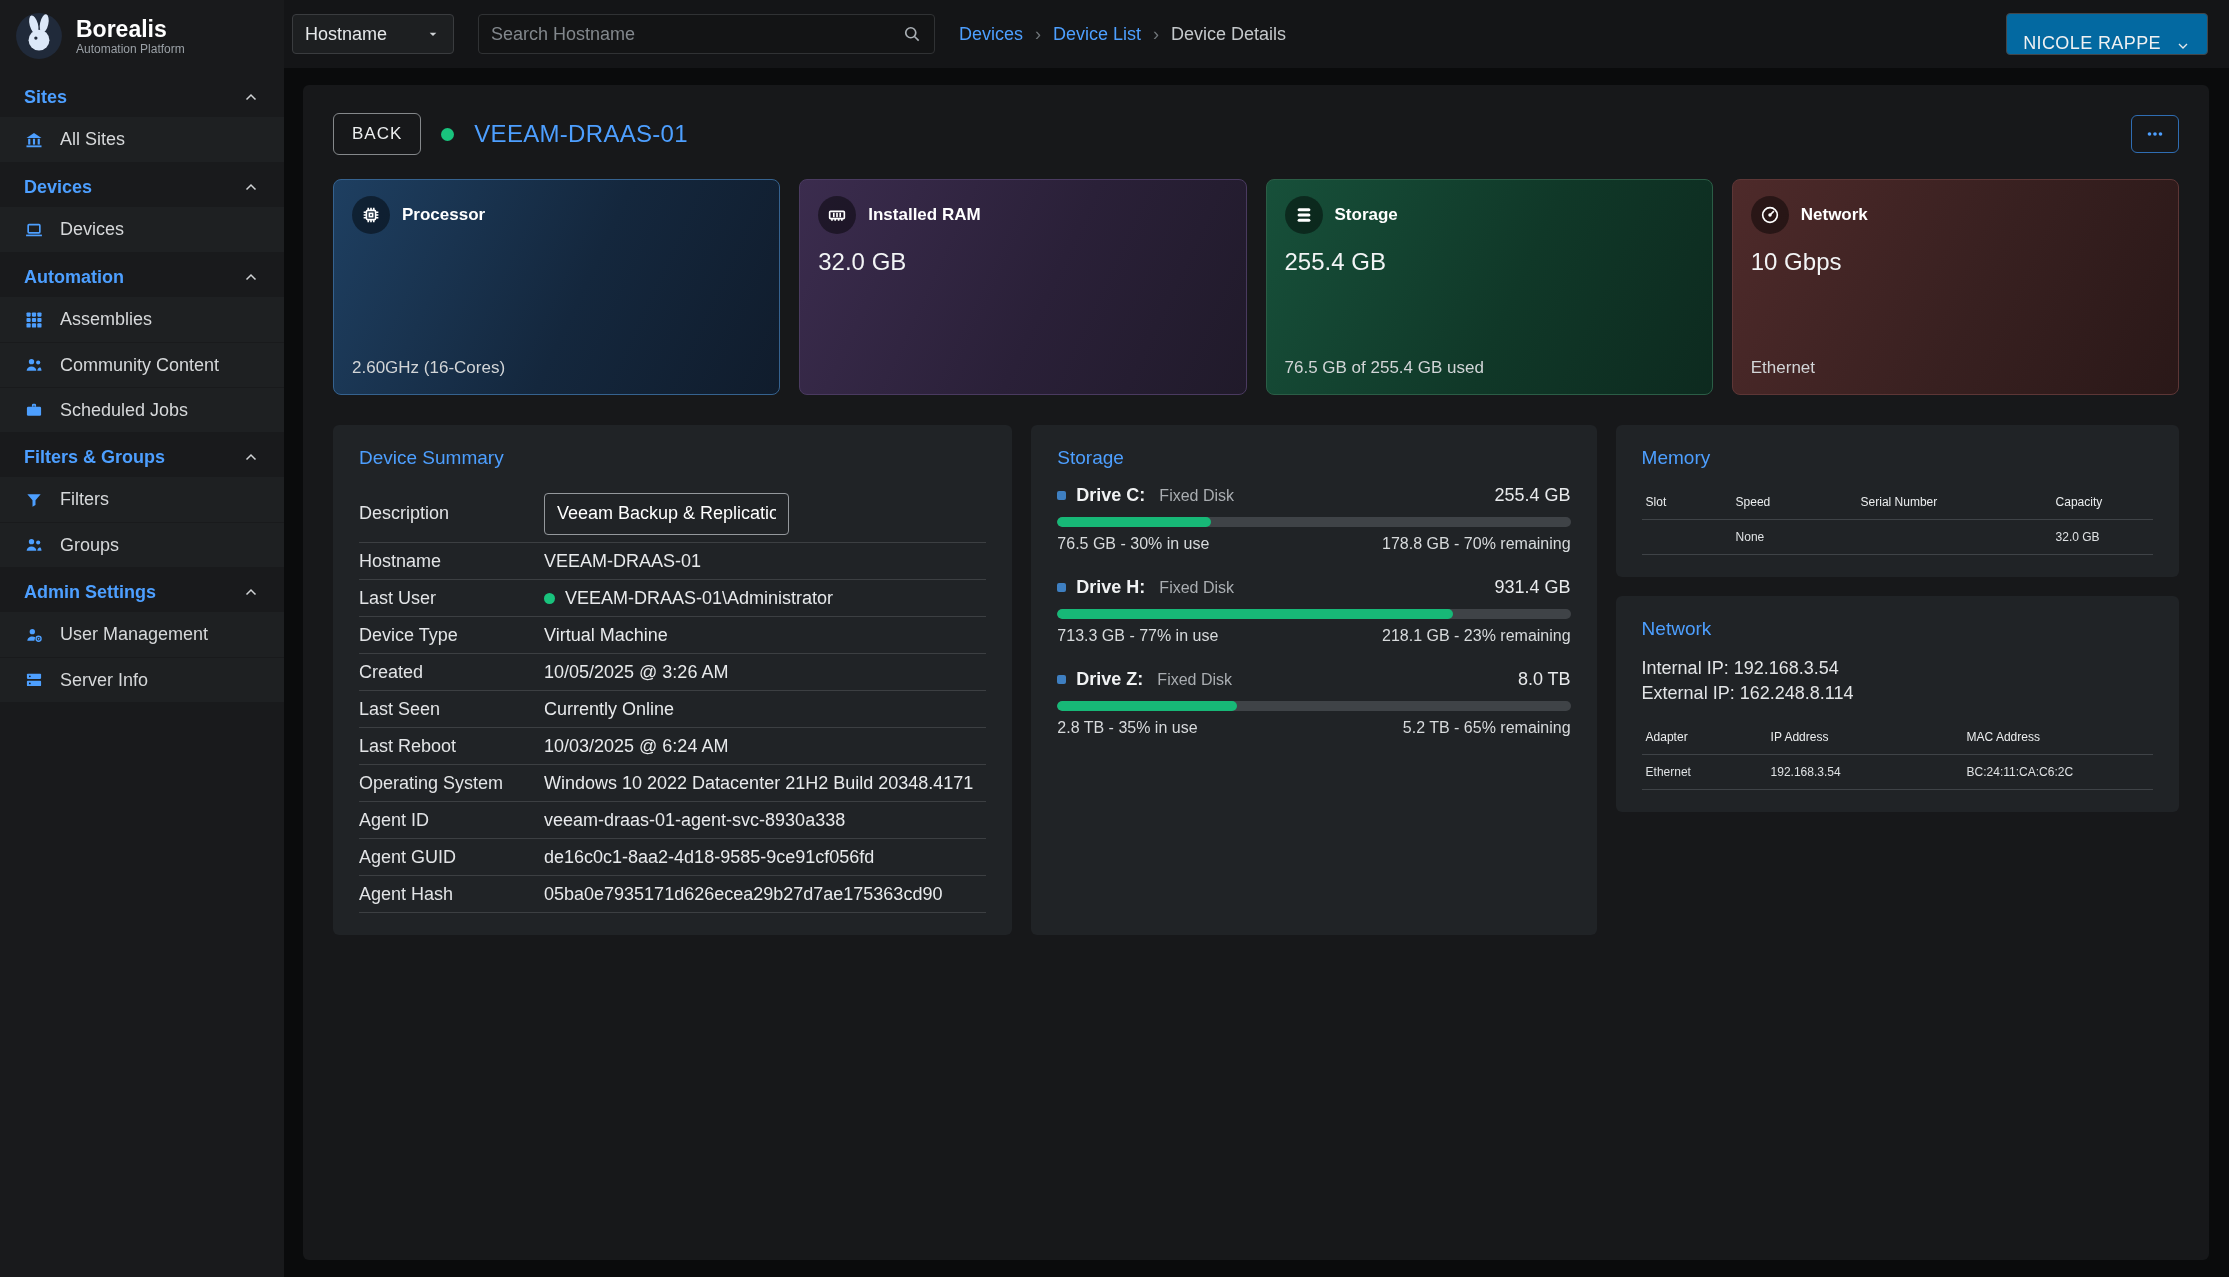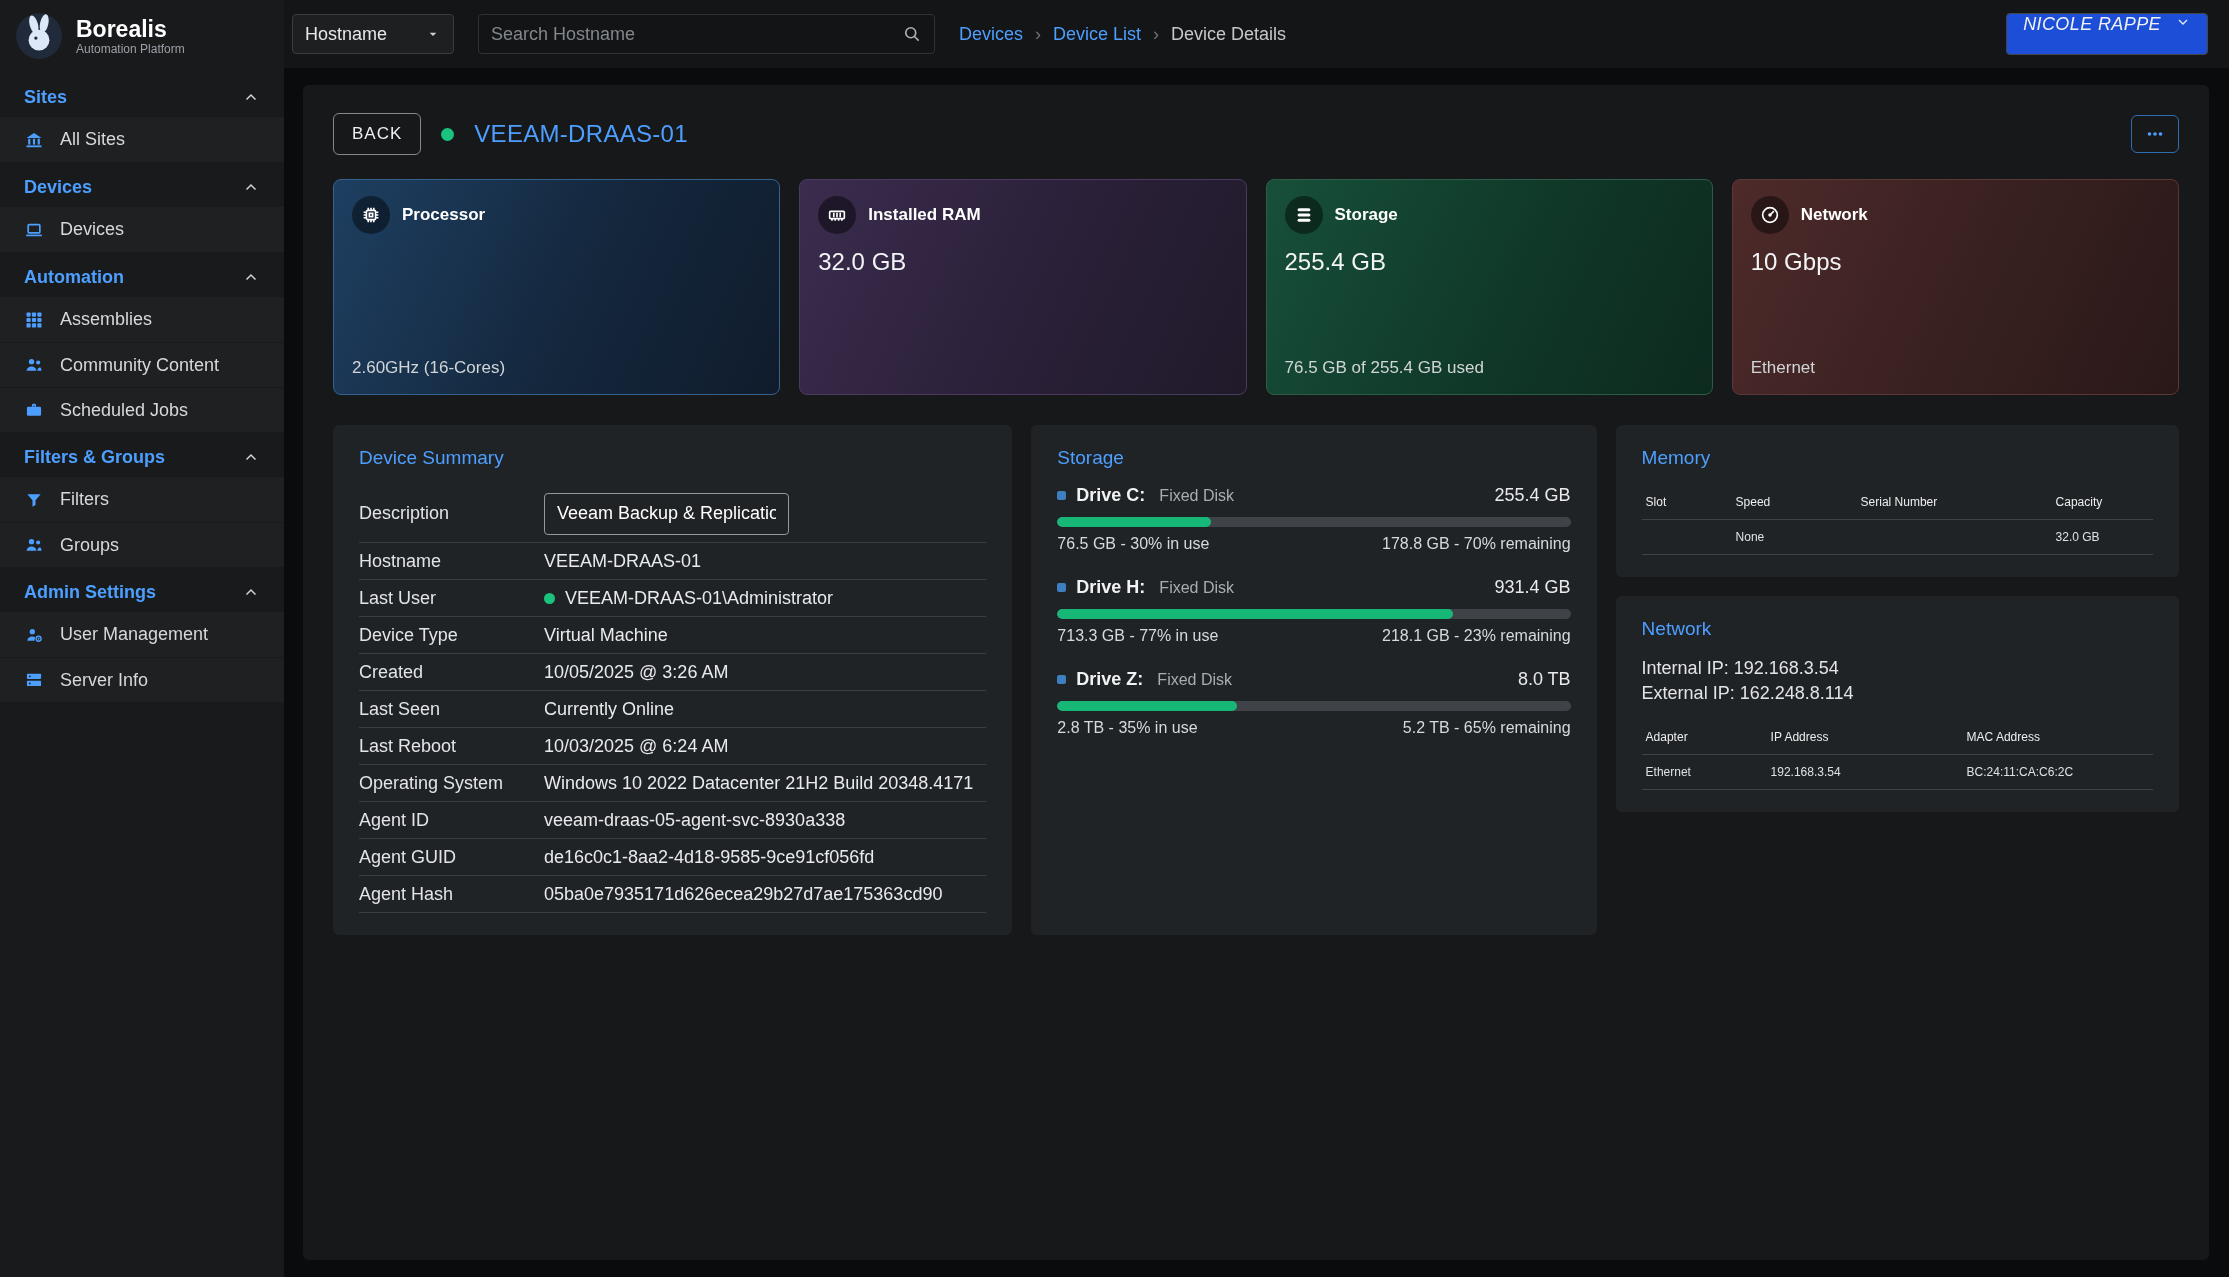--- a/index.html
+++ b/index.html
@@ -54,22 +54,22 @@
     flex:1; background:transparent; border:none; outline:none;
     color:#e6e8ea; font-size:18px;
   }
   .search input::placeholder { color:#82878c; }
   .breadcrumb { display:flex; gap:12px; font-size:18px; align-items:center; }
   .crumb-link { color:#4d9fff; cursor:pointer; }
   .crumb-sep { color:#6f7478; }
   .crumb-current { color:#c4c8cb; }
   .user-btn {
     margin-left:auto; height:42px; border:1px solid #43464a; border-radius:4px;
-    background:#1d4ed8; display:flex; align-items:flex-start; gap:14px;
-    padding:0 16px; font-size:18px; color:#f0f1f2; letter-spacing:0.4px; cursor:pointer;font-style:italic;
+    background:#0369a1; display:flex; align-items:flex-end; gap:14px;
+    padding:0 16px; font-size:18px; color:#f0f1f2; letter-spacing:0.4px; cursor:pointer;
   }
 
   
   .main {
     position:absolute; left:303px; top:85px; width:1906px; height:1175px;
     background:#17181a; border-radius:6px; padding:28px 30px;
   }
   .page-head { display:flex; align-items:center; gap:20px; }
   .back-btn {
     border:1px solid #85888b; border-radius:6px; background:transparent;
@@ -438,21 +438,21 @@
       <div class="ds-row">
         <span class="ds-label">Last Reboot</span>
         <span class="ds-value">10/03/2025 @ 6:24 AM</span>
       </div>
       <div class="ds-row">
         <span class="ds-label">Operating System</span>
         <span class="ds-value">Windows 10 2022 Datacenter 21H2 Build 20348.4171</span>
       </div>
       <div class="ds-row">
         <span class="ds-label">Agent ID</span>
-        <span class="ds-value">veeam-draas-05-agent-svc-8930a338</span>
+        <span class="ds-value">veeam-draas-01-agent-svc-8930a338</span>
       </div>
       <div class="ds-row">
         <span class="ds-label">Agent GUID</span>
         <span class="ds-value">de16c0c1-8aa2-4d18-9585-9ce91cf056fd</span>
       </div>
       <div class="ds-row">
         <span class="ds-label">Agent Hash</span>
         <span class="ds-value">05ba0e7935171d626ecea29b27d7ae175363cd90</span>
       </div>
     </section>

